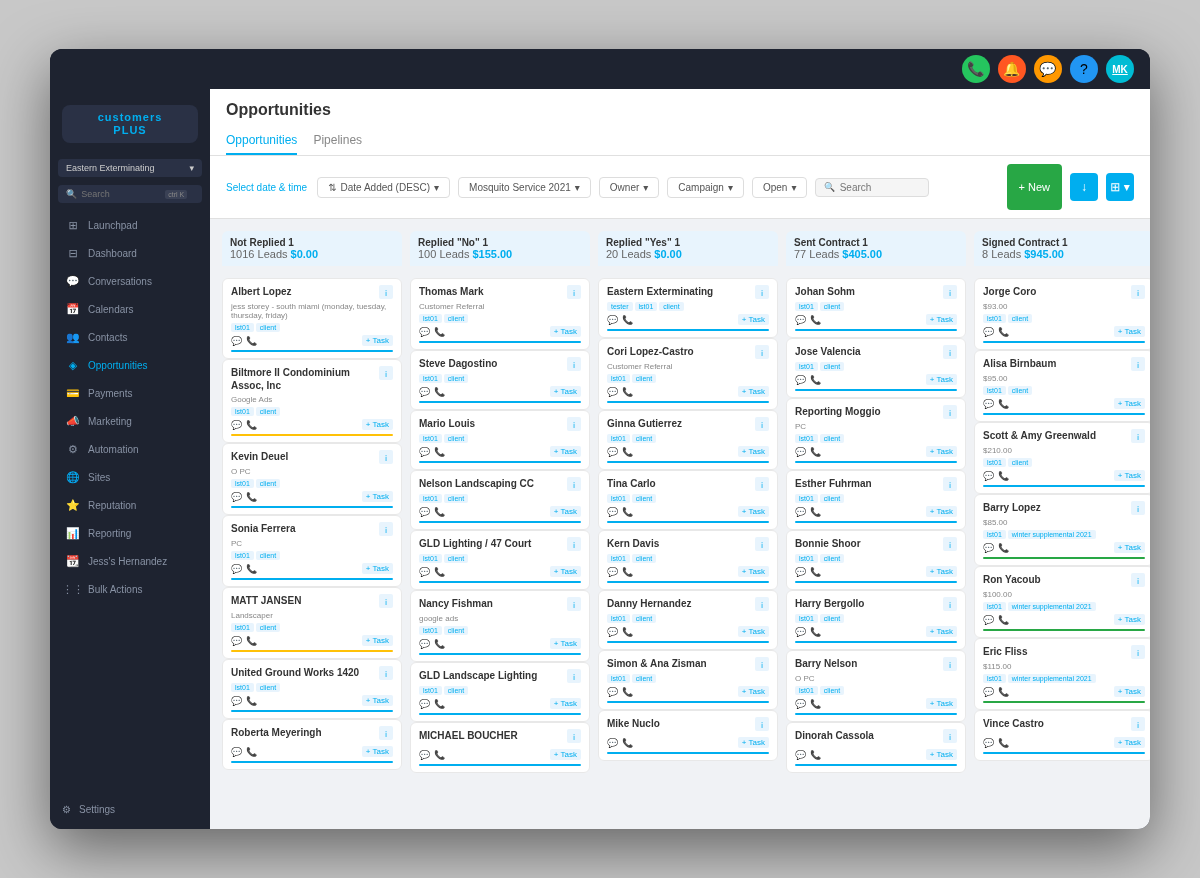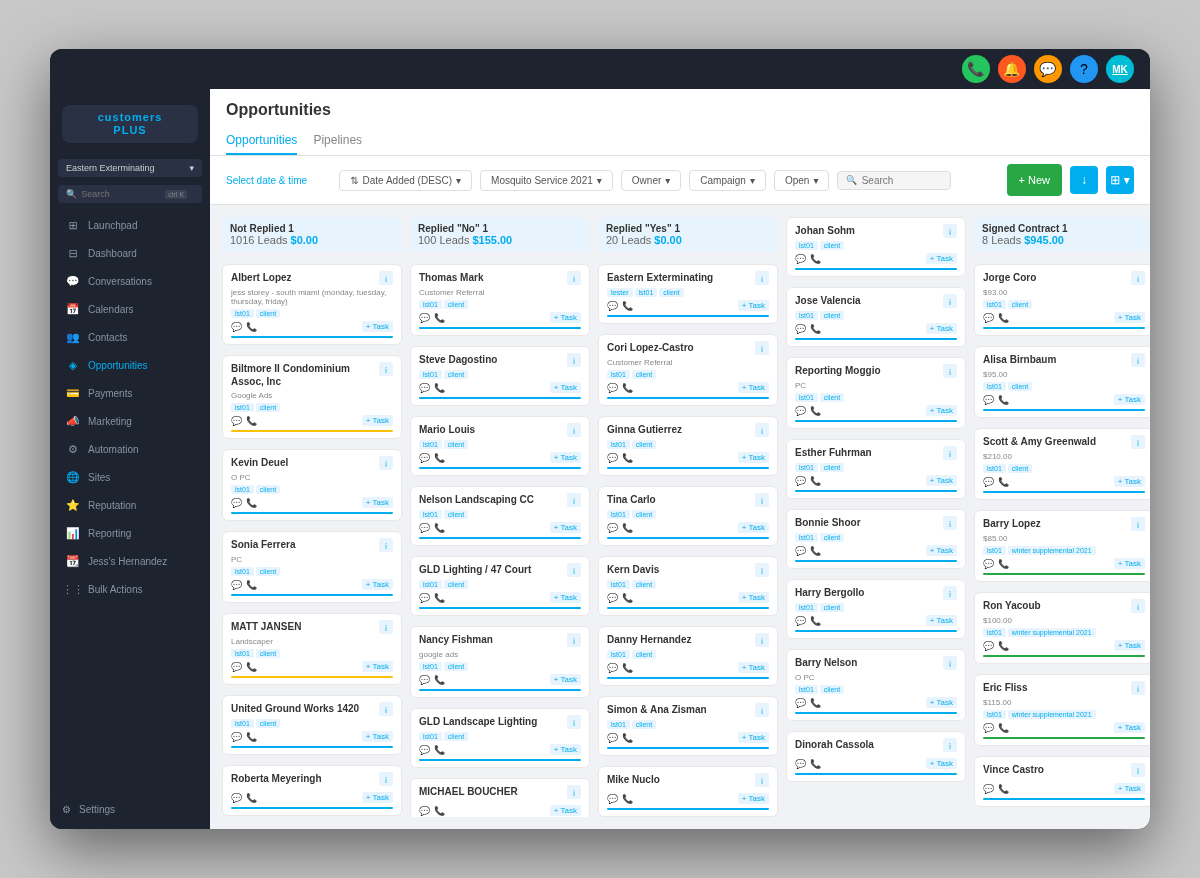--- a/index.html
+++ b/index.html
@@ -21,30 +21,30 @@
     .nav-icon { width: 14px; height: 14px; display: flex; align-items: center; justify-content: center; font-size: 11px; }
     .settings-item { margin-top: auto; padding: 6px 12px; display: flex; align-items: center; gap: 8px; cursor: pointer; font-size: 10px; color: #8892a4; }
     .main-content { flex: 1; background: #f0f2f5; display: flex; flex-direction: column; overflow: hidden; }
     .header { background: white; padding: 12px 16px 0; flex-shrink: 0; border-bottom: 1px solid #e0e0e0; }
     .header-title { font-size: 16px; font-weight: 600; color: #333; margin-bottom: 8px; }
     .tabs { display: flex; gap: 16px; }
     .tab { padding: 6px 0; font-size: 12px; color: #888; cursor: pointer; border-bottom: 2px solid transparent; }
     .tab.active { color: #00aeef; border-bottom: 2px solid #00aeef; }
     .toolbar { background: white; padding: 8px 16px; display: flex; align-items: center; gap: 8px; flex-shrink: 0; border-bottom: 1px solid #e0e0e0; flex-wrap: wrap; }
     .toolbar-btn { padding: 4px 10px; border-radius: 4px; font-size: 10px; cursor: pointer; border: 1px solid #ddd; background: white; color: #555; display: flex; align-items: center; gap: 4px; }
-    .select-date { color: #00aeef; font-size: 10px; cursor: pointer; margin-right: 24px; }
-    .new-btn { background: #28a745; color: white; border: none; padding: 10px 12px; border-radius: 4px; font-size: 11px; cursor: pointer; display: flex; align-items: center; gap: 4px; margin-left: auto; }
+    .select-date { color: #00aeef; font-size: 10px; cursor: pointer; margin-right: 2px; }
+    .new-btn { background: #28a745; color: white; border: none; padding: 17px 12px; border-radius: 4px; font-size: 11px; cursor: pointer; display: flex; align-items: center; gap: 4px; margin-left: auto; }
     .icon-btn { width: 28px; height: 28px; border-radius: 4px; background: #00aeef; color: white; border: none; cursor: pointer; display: flex; align-items: center; justify-content: center; font-size: 12px; }
     .kanban-area { flex: 1; overflow-x: auto; overflow-y: hidden; display: flex; gap: 8px; padding: 12px; }
     .kanban-col { width: 180px; flex-shrink: 0; display: flex; flex-direction: column; }
     .col-header { padding: 6px 8px; background: #e8f4fd; border-radius: 6px 6px 0 0; margin-bottom: 12px; }
     .col-title { font-size: 10px; font-weight: 700; color: #333; }
     .col-meta { font-size: 11px; color: #666; }
     .col-meta .amount { color: #00aeef; font-weight: 600; }
-    .col-cards { flex: 1; overflow-y: auto; display: flex; flex-direction: column; gap: 10px; }
+    .col-cards { flex: 1; overflow-y: auto; display: flex; flex-direction: column; gap: 0; }
     .col-cards::-webkit-scrollbar { width: 2px; }
     .col-cards::-webkit-scrollbar-thumb { background: #ccc; }
     .card { background: white; border-radius: 6px; padding: 6px 8px; border: 1px solid #e8e8e8; cursor: pointer; }
     .card-header { display: flex; justify-content: space-between; align-items: flex-start; margin-bottom: 3px; }
     .card-name { font-size: 10px; font-weight: 600; color: #333; flex: 1; line-height: 1.3; }
     .card-icon { width: 14px; height: 14px; background: #e8f4fd; border-radius: 2px; display: flex; align-items: center; justify-content: center; font-size: 8px; color: #00aeef; flex-shrink: 0; }
     .card-sub { font-size: 8px; color: #888; margin-bottom: 3px; }
     .card-tags { display: flex; gap: 2px; flex-wrap: wrap; margin-bottom: 3px; }
     .tag { padding: 1px 4px; border-radius: 2px; font-size: 7px; background: #e8f4fd; color: #00aeef; }
     .card-actions { display: flex; align-items: center; gap: 4px; margin-top: 3px; }
@@ -590,20 +590,24 @@
       <div class="card-actions">
         <span class="action-icon">💬</span>
         <span class="action-icon">📞</span>
         <button class="add-task-btn">+ Task</button>
       </div>
       <div class="card-bottom-line" style="background:#00aeef;"></div>
     </div>
             </div>
           </div>
           <div class="kanban-col">
+            <div class="col-header">
+    <div class="col-title">Sent Contract 1</div>
+    <div class="col-meta">77 Leads <span class="amount">$405.00</span></div>
+  </div>
             <div class="col-cards">
               <div class="card">
       <div class="card-header">
         <div class="card-name">Johan Sohm</div>
         <div class="card-icon">ℹ</div>
       </div>
 
       <div class="card-tags">
                   <span class="tag">lst01</span>
                   <span class="tag">client</span>

